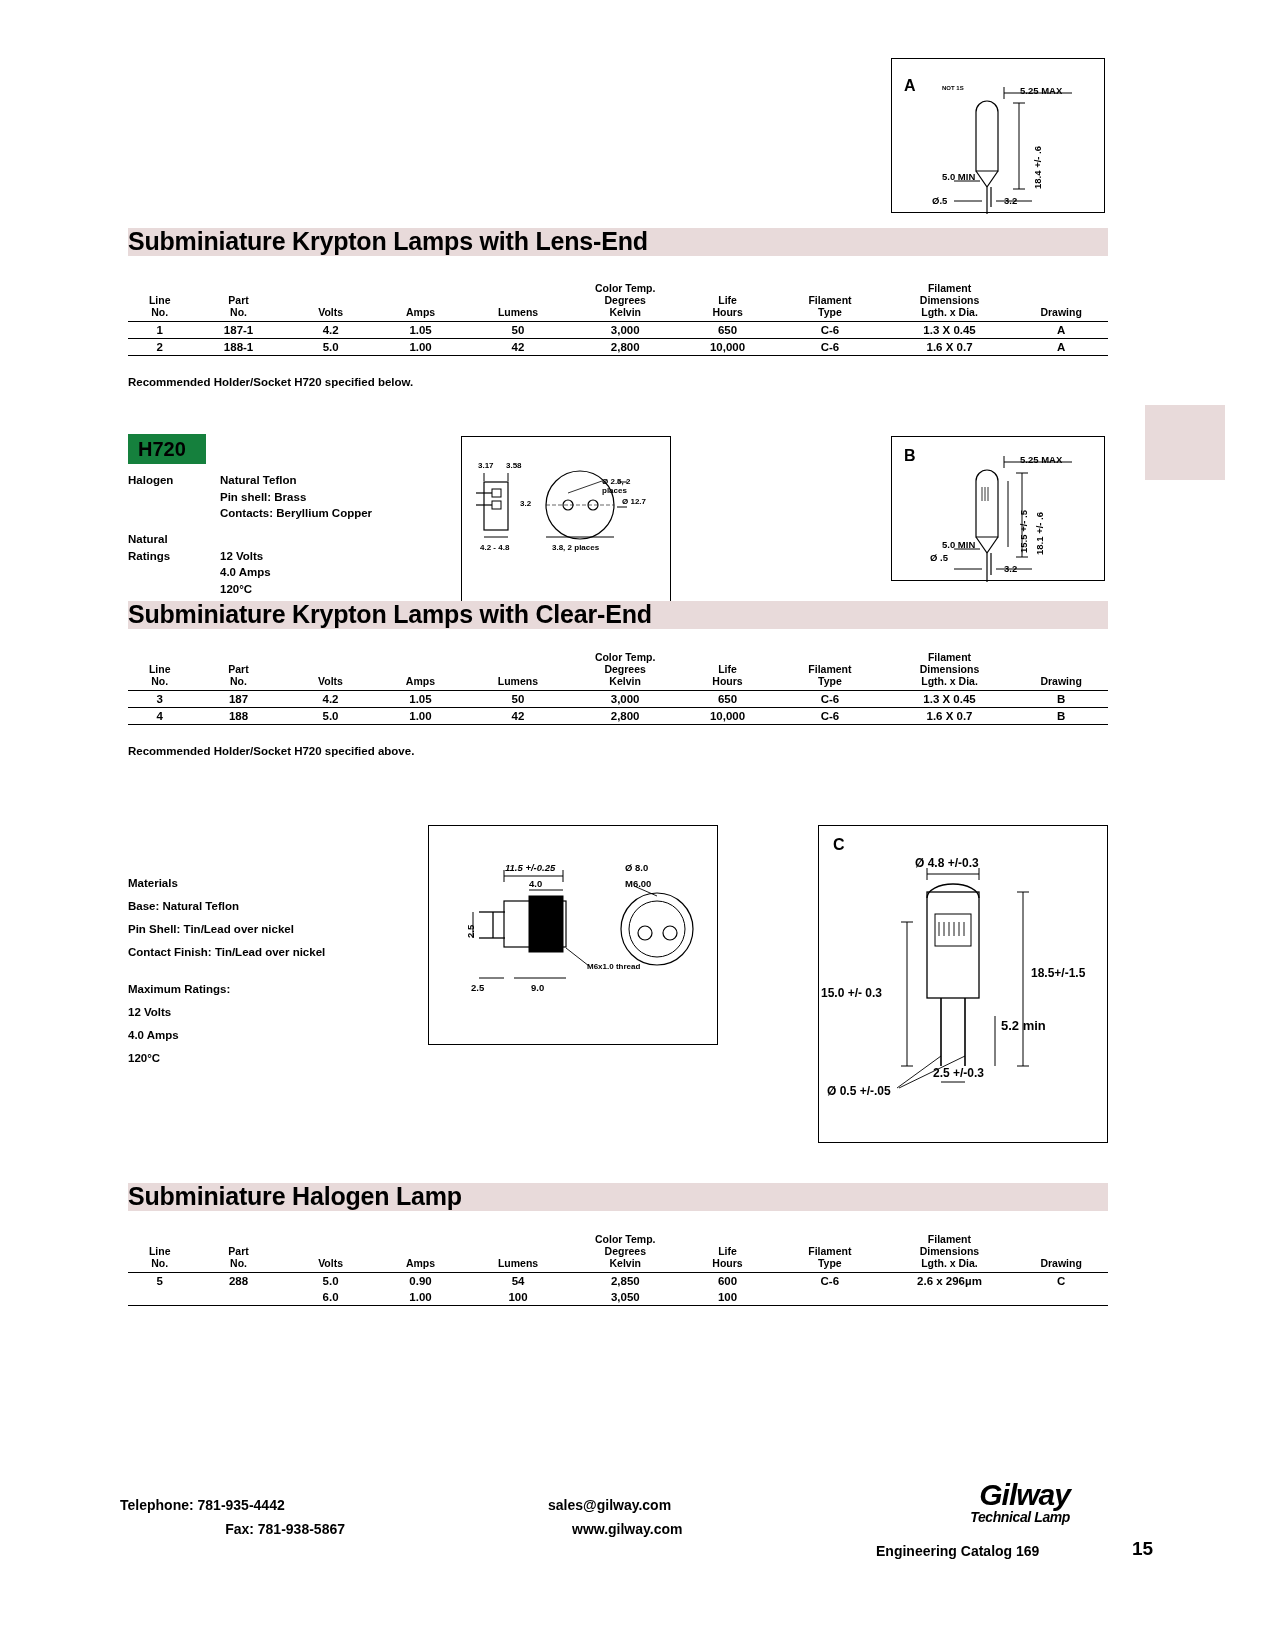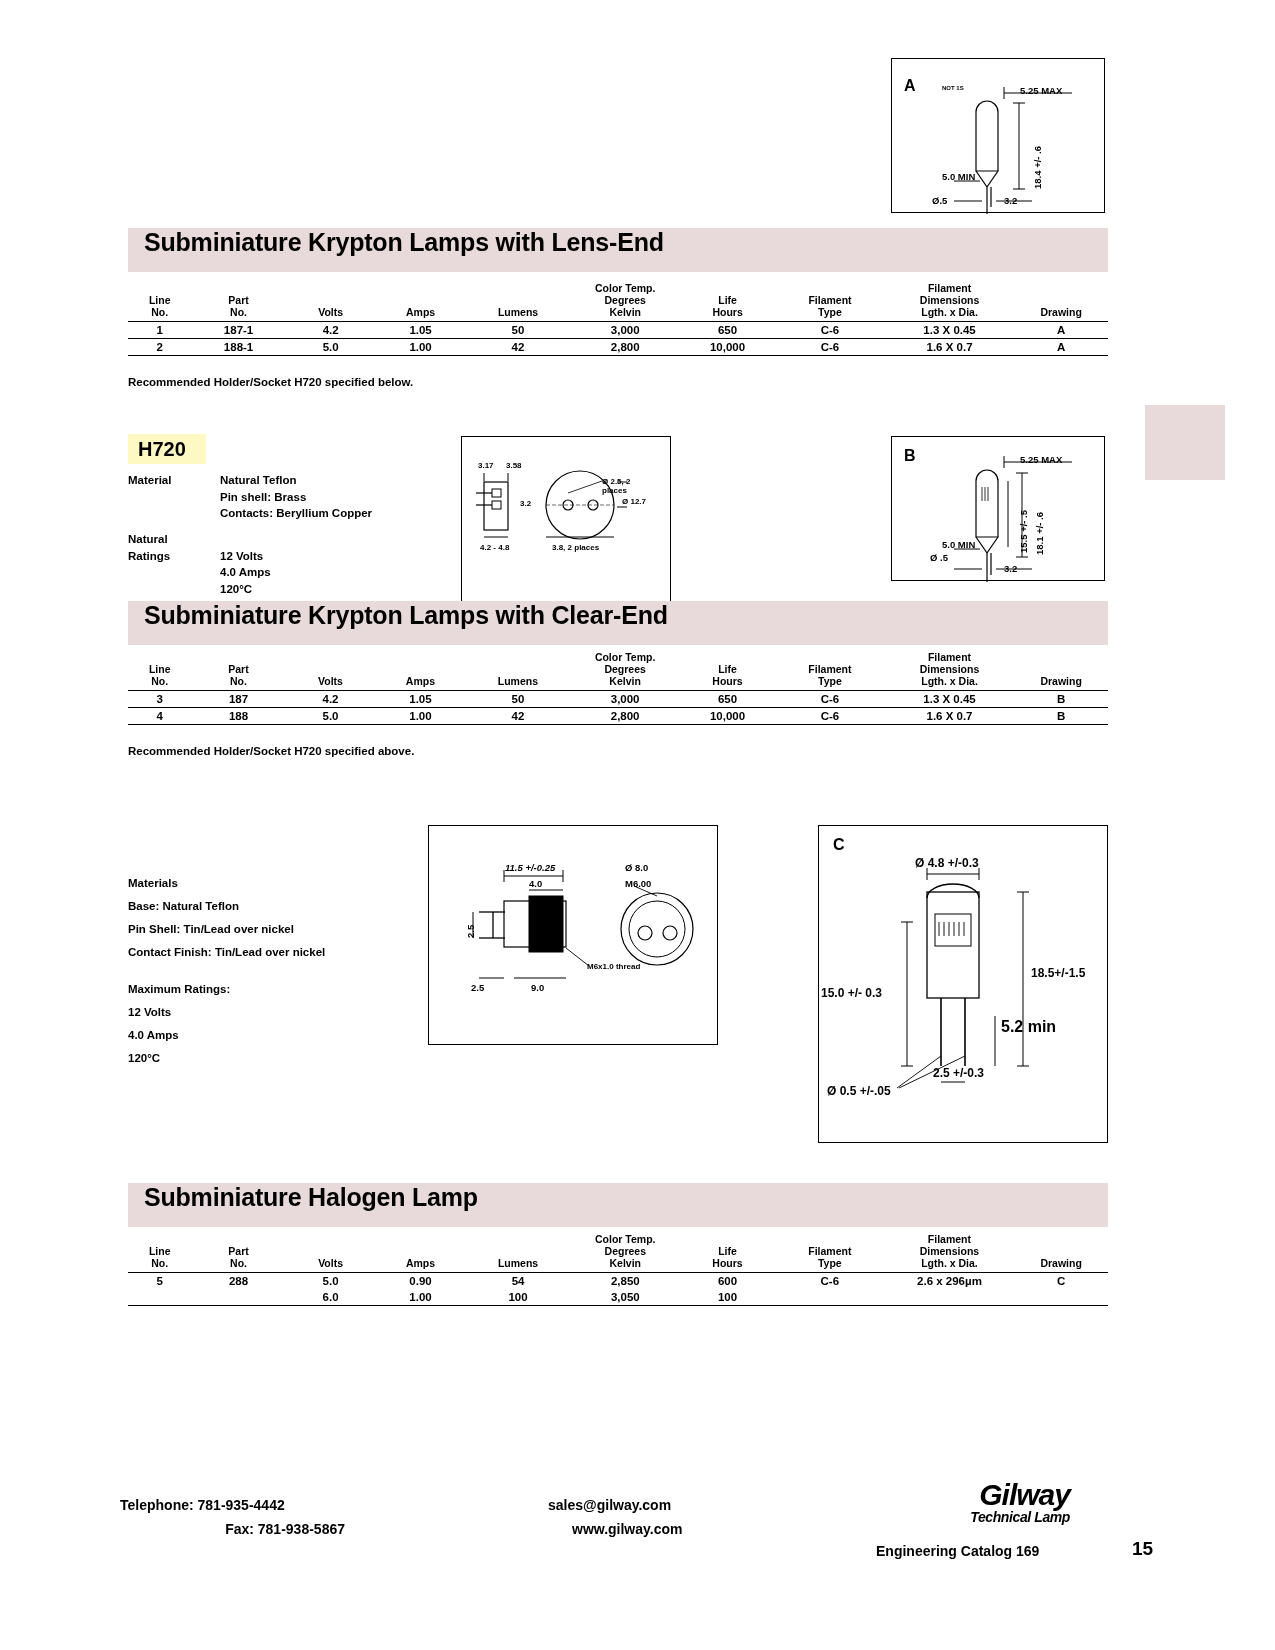--- a/index.html
+++ b/index.html
@@ -10,23 +10,22 @@
     color:#000;
     position:relative;
     overflow:hidden;
   }
   .page{position:relative;width:1275px;height:1650px;}
 
   
   .banner{
     position:absolute;
     background:#e8dada;
-    height:44px;
-    display:flex;align-items:flex-start;
-    padding-left:16px;
+    height:28px;
+    display:flex;align-items:flex-end;
     box-sizing:border-box;
   }
   .banner h2{
     margin:0;
     font-size:25px;
     font-weight:bold;
     letter-spacing:-0.2px;
   }
 
   
@@ -84,21 +83,21 @@
     font-size:9.5px;
     font-weight:bold;
     white-space:nowrap;
     transform-origin:0 0;
     transform:rotate(-90deg);
   }
 
   
   .tagbox{
     position:absolute;
-    background:#fef9c3;
+    background:#15803d;
     display:flex;align-items:center;
     padding-left:10px;
     box-sizing:border-box;
     font-weight:bold;
   }
   .speclist{
     position:absolute;
     font-size:11.5px;
     font-weight:bold;
     line-height:1.45;
@@ -252,21 +251,21 @@
   </table>
 
   <div class="note" style="left:128px;top:376px;">Recommended Holder/Socket H720 specified below.</div>
 
   <div class="tagbox" style="left:128px;top:434px;width:78px;height:30px;font-size:20px;">
     <span>H720</span>
   </div>
 
   <div class="speclist" style="left:128px;top:472px;width:320px;">
     <div class="row">
-      <div class="lbl">Material</div>
+      <div class="lbl">Halogen</div>
       <div class="val">Natural Teflon</div>
     </div>
     <div class="row">
       <div class="lbl"></div>
       <div class="val">Pin shell: Brass</div>
     </div>
     <div class="row">
       <div class="lbl"></div>
       <div class="val">Contacts: Beryllium Copper</div>
     </div>
@@ -498,21 +497,21 @@
       <line x1="176" y1="190" x2="176" y2="240" stroke="#000" stroke-width="1"></line>
 
       <line x1="122" y1="256" x2="146" y2="256" stroke="#000" stroke-width="1"></line>
 
       <line x1="122" y1="230" x2="78" y2="262" stroke="#000" stroke-width="0.9"></line>
       <line x1="146" y1="230" x2="80" y2="262" stroke="#000" stroke-width="0.9"></line>
     </svg>
     <div class="dimtext" style="left:96px;top:30px;font-size:12px;">Ø 4.8 +/-0.3</div>
     <div class="dimtext" style="left:212px;top:140px;font-size:12px;">18.5+/-1.5</div>
     <div class="dimtext" style="left:2px;top:160px;font-size:12px;">15.0 +/- 0.3</div>
-    <div class="dimtext" style="left:182px;top:192px;font-size:16px;">5.2 min</div>
+    <div class="dimtext" style="left:182px;top:192px;font-size:13px;">5.2 min</div>
     <div class="dimtext" style="left:114px;top:240px;font-size:12px;">2.5 +/-0.3</div>
     <div class="dimtext" style="left:8px;top:258px;font-size:12px;">Ø 0.5 +/-.05</div>
   </div>
 
   <div class="banner" style="left:128px;top:1183px;width:980px;">
     <h2>Subminiature Halogen Lamp</h2>
   </div>
 
   <table class="spec" style="left:128px;top:1233px;width:980px;">
     <thead>

